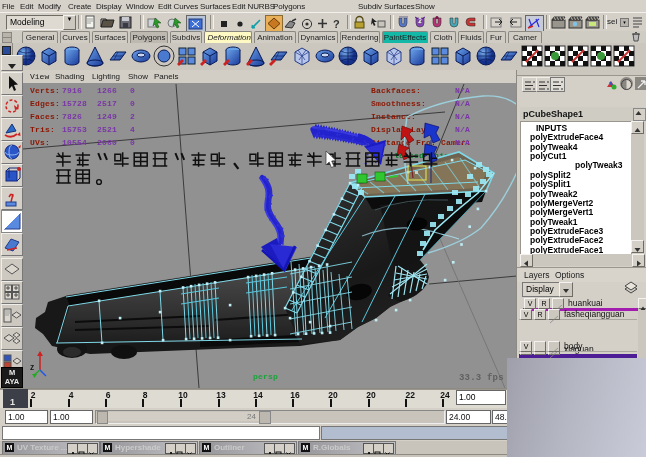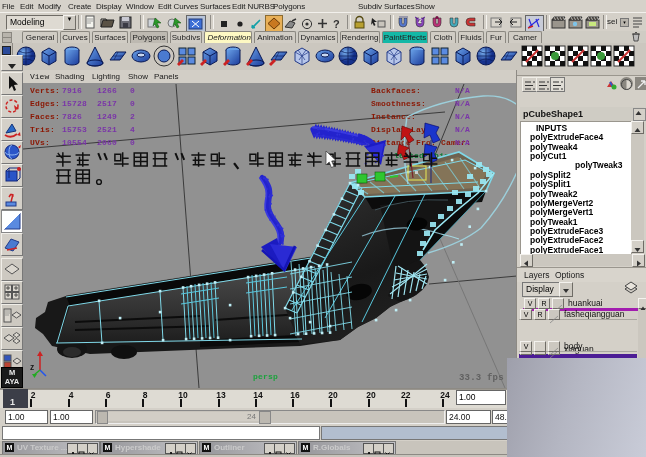--- a/index.html
+++ b/index.html
@@ -954,21 +954,21 @@
 <div class="abs" style="left:214px;top:2px;width:14px;font-size:8.5px;font-weight:bold;color:#111;text-align:center;">13</div>
 <div class="abs" style="left:218px;top:11px;width:1.5px;height:8px;background:#111;"></div>
 <div class="abs" style="left:251px;top:2px;width:14px;font-size:8.5px;font-weight:bold;color:#111;text-align:center;">14</div>
 <div class="abs" style="left:255px;top:11px;width:1.5px;height:8px;background:#111;"></div>
 <div class="abs" style="left:288px;top:2px;width:14px;font-size:8.5px;font-weight:bold;color:#111;text-align:center;">16</div>
 <div class="abs" style="left:292px;top:11px;width:1.5px;height:8px;background:#111;"></div>
 <div class="abs" style="left:326px;top:2px;width:14px;font-size:8.5px;font-weight:bold;color:#111;text-align:center;">20</div>
 <div class="abs" style="left:330px;top:11px;width:1.5px;height:8px;background:#111;"></div>
 <div class="abs" style="left:364px;top:2px;width:14px;font-size:8.5px;font-weight:bold;color:#111;text-align:center;">20</div>
 <div class="abs" style="left:368px;top:11px;width:1.5px;height:8px;background:#111;"></div>
-<div class="abs" style="left:401px;top:2px;width:14px;font-size:8.5px;font-weight:bold;color:#111;text-align:left;">22</div>
+<div class="abs" style="left:401px;top:2px;width:14px;font-size:8.5px;font-weight:bold;color:#111;text-align:right;">22</div>
 <div class="abs" style="left:405px;top:11px;width:1.5px;height:8px;background:#111;"></div>
 <div class="abs" style="left:438px;top:2px;width:14px;font-size:8.5px;font-weight:bold;color:#111;text-align:center;">24</div>
 <div class="abs" style="left:442px;top:11px;width:1.5px;height:8px;background:#111;"></div>
 <div class="abs" style="left:456px;top:2px;width:48px;height:13px;background:#fff;border:1px solid #666;font-size:8.5px;">
         <span class="abs" style="left:2px;top:1px;">1.00</span>
       </div>
 </div>
 
 <div class="abs" style="left:0;top:408px;width:646px;height:16px;background:#d4d0c8;" id="rangerow">
 <div class="abs" style="left:5px;top:2px;width:41px;height:12px;background:#fff;border:1px solid #666;font-size:8.5px;color:#111;">

